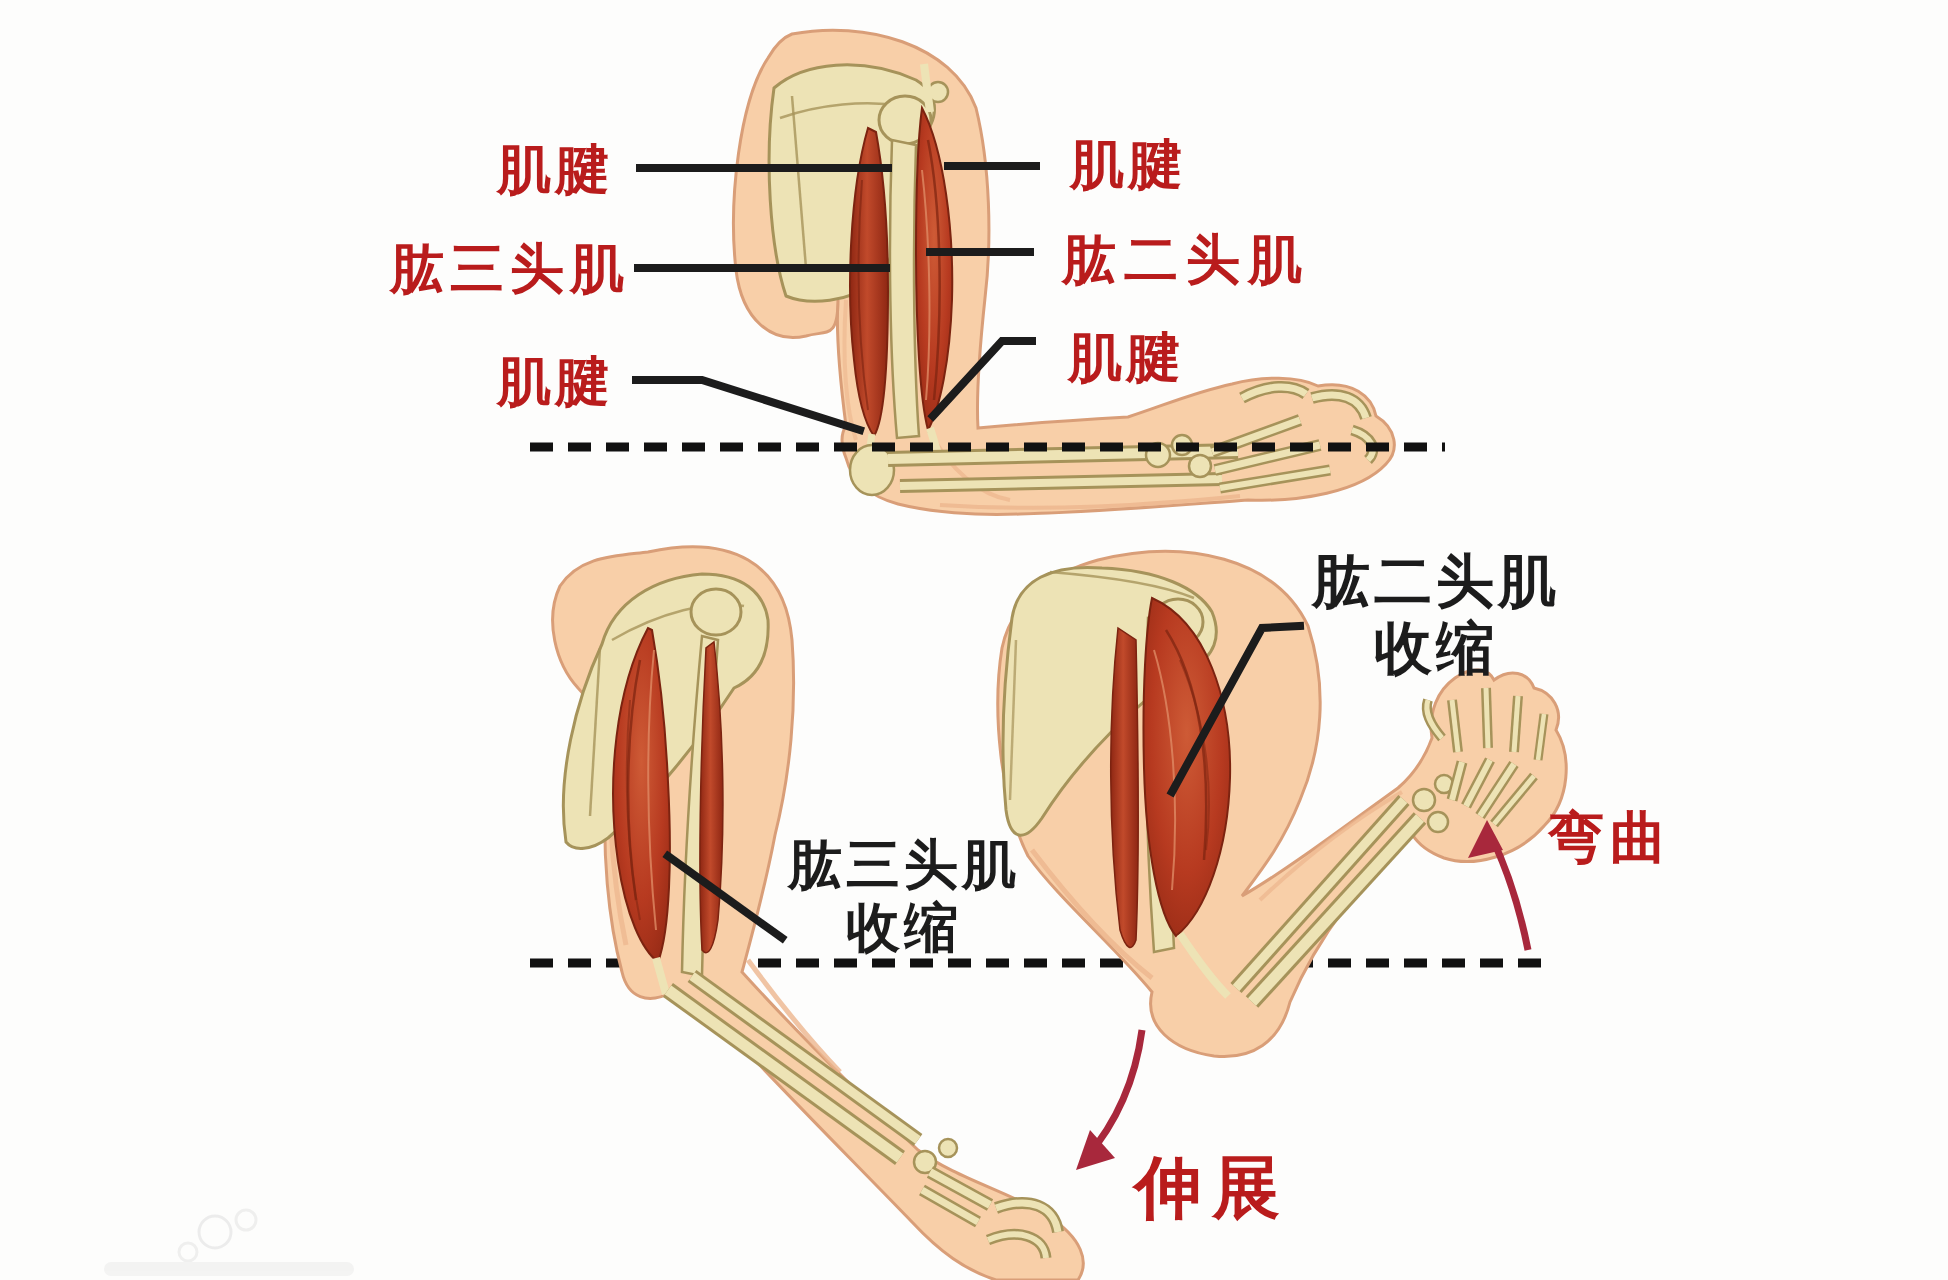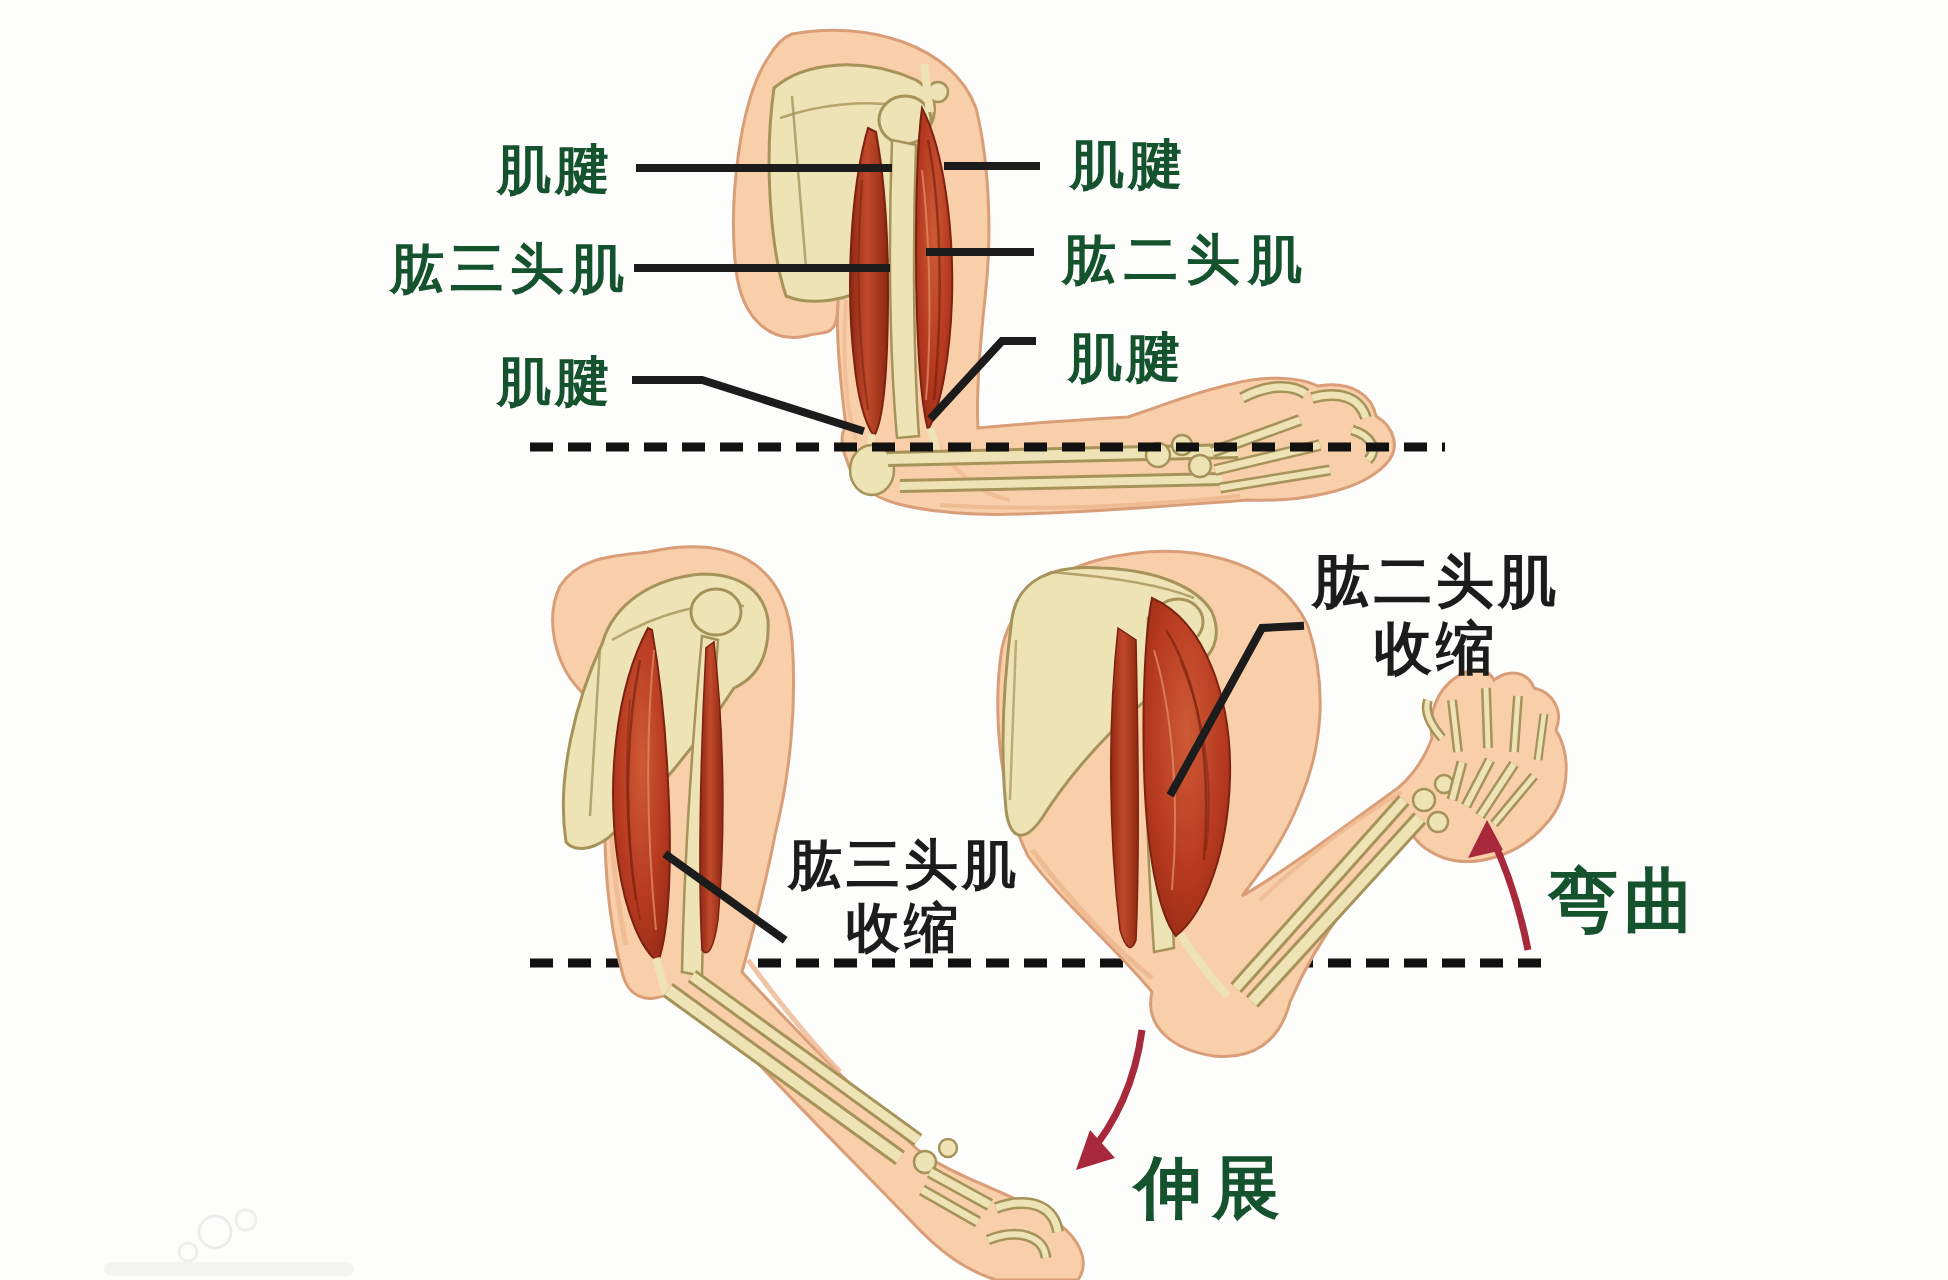--- a/index.html
+++ b/index.html
@@ -6,21 +6,21 @@
   .canvas{
     position:relative;
     width:1948px;height:1280px;
     background:#fdfdfc;
     overflow:hidden;
     font-family:"DejaVu Sans",sans-serif;
   }
   .art{position:absolute;left:0;top:0;}
   .lbl{
     position:absolute;
-    color:#14532d;
+    color:#b91c1c;
     font-weight:700;
     line-height:1.0;
     white-space:nowrap;
     letter-spacing:4px;
   }
   .lbl2{
     position:absolute;
     color:#1c1c1c;
     font-weight:700;
     text-align:center;
@@ -271,16 +271,16 @@
   <div class="lbl2" style="left:776px;top:834px;width:256px;font-size:54px">
     <div>肱三头肌</div>
     <div>收缩</div>
   </div>
 
   <div class="lbl2" style="left:1308px;top:548px;width:256px;font-size:58px">
     <div>肱二头肌</div>
     <div>收缩</div>
   </div>
 
-  <div class="lbl" style="left:1548px;top:866px;font-size:70px;letter-spacing:6px">弯曲</div>
+  <div class="lbl" style="left:1548px;top:810px;font-size:56px;letter-spacing:6px">弯曲</div>
 
   <div class="lbl" style="left:1134px;top:1154px;font-size:68px;letter-spacing:10px">伸展</div>
 </div>
 
 </body></html>

